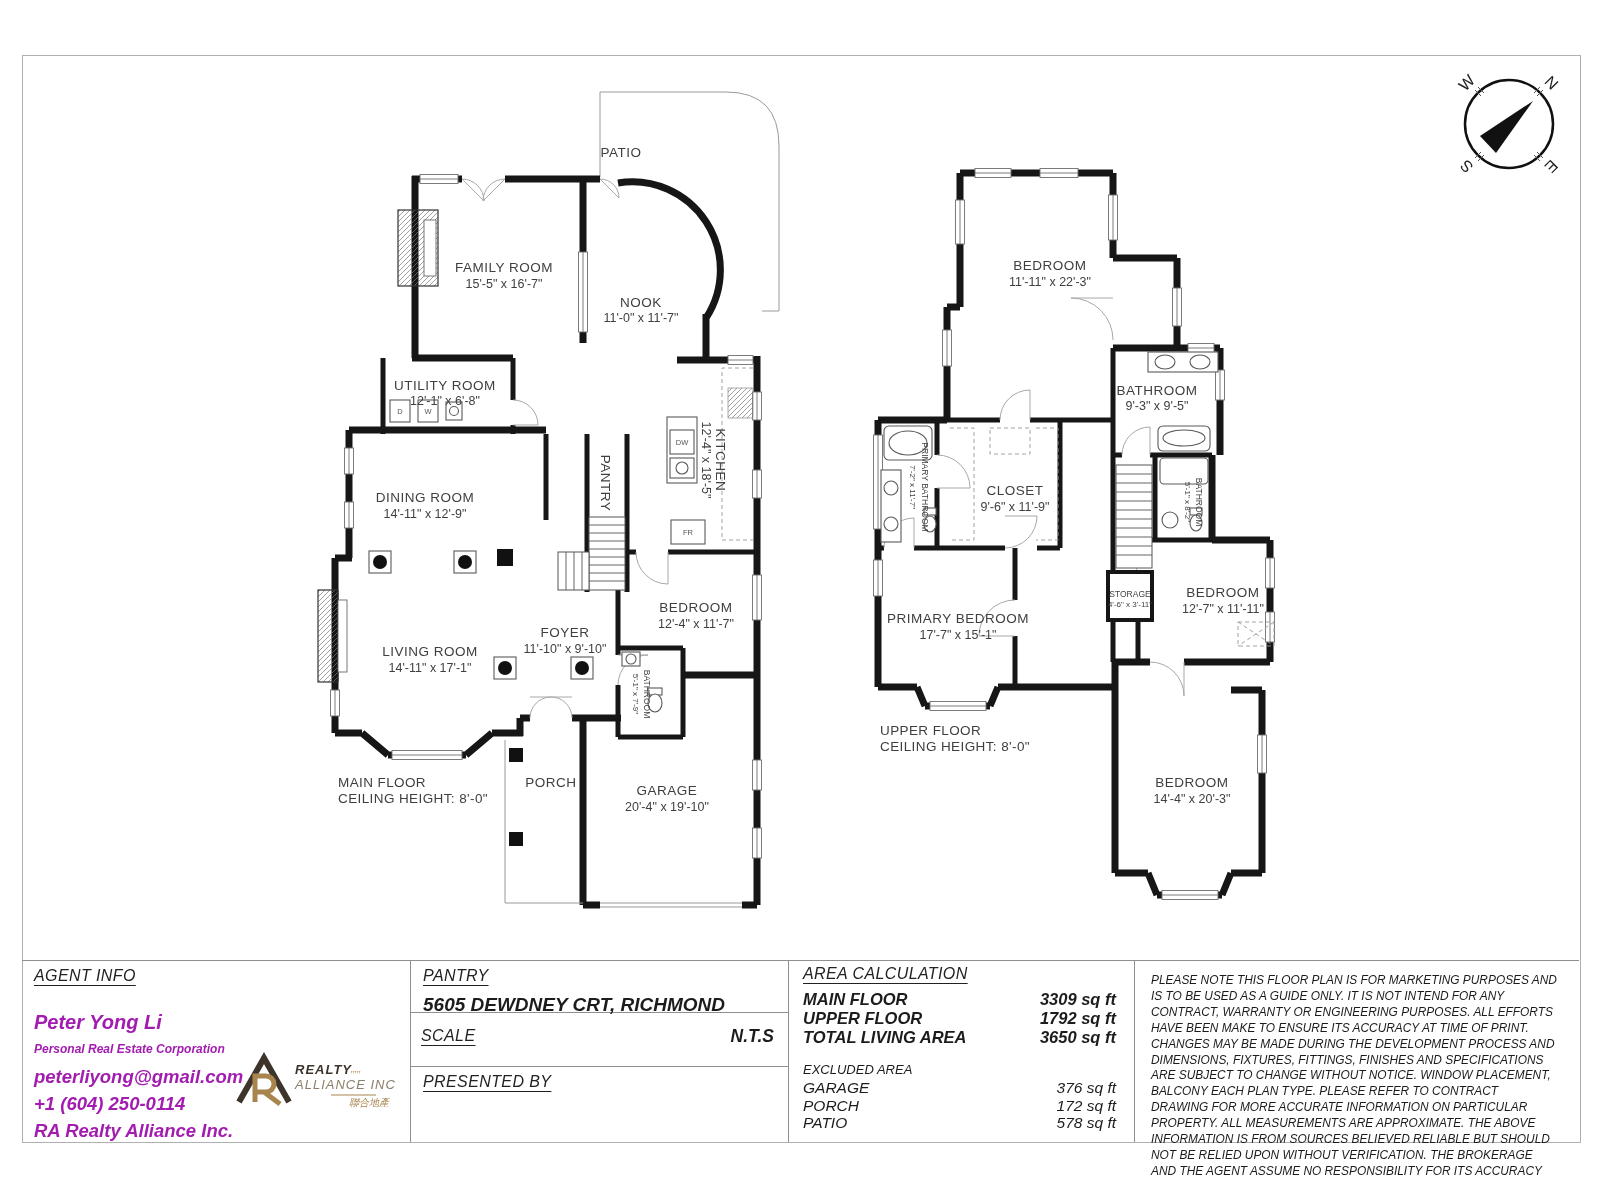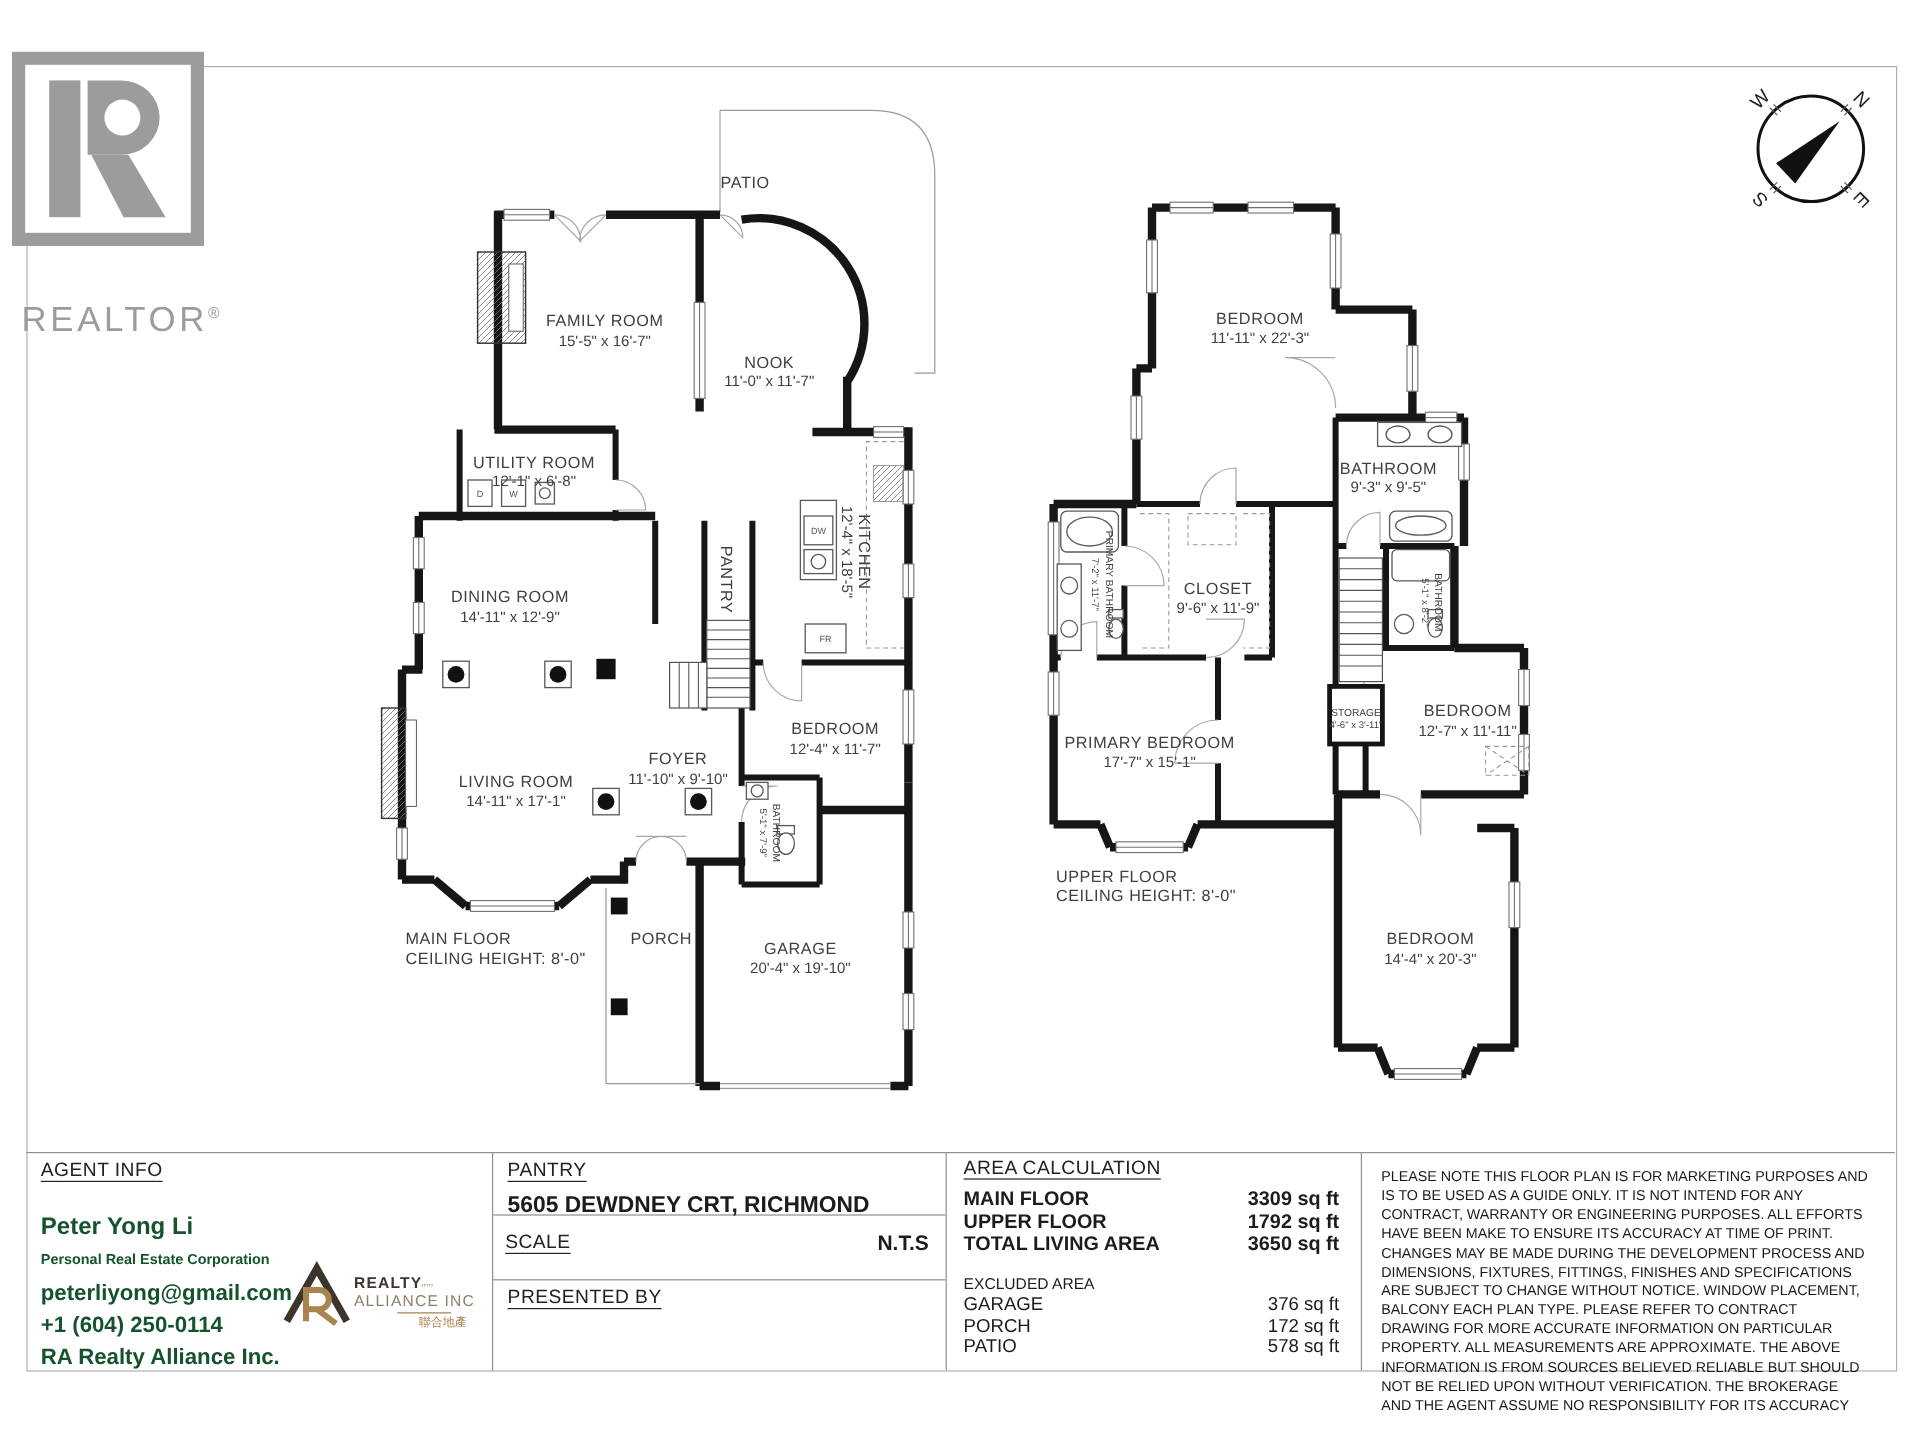--- a/index.html
+++ b/index.html
@@ -20,26 +20,26 @@
   .tn{fill:none;stroke:#9a9a9a;stroke-width:1;}
   .ar{fill:none;stroke:#a8a8a8;stroke-width:1;}
   .wr{fill:#ffffff;stroke:#6e6e6e;stroke-width:.9;}
   .wl{stroke:#6e6e6e;stroke-width:.9;}
   .fx{fill:#ffffff;stroke:#5a5a5a;stroke-width:1.1;}
   .dsh{fill:none;stroke:#999;stroke-width:.9;stroke-dasharray:4 3;}
   .st{stroke:#555;stroke-width:.9;}
   .blk{fill:#111;}
   
   .footer{position:absolute;left:22px;top:960px;width:1557px;height:181px;display:flex;
-          border-top:1px solid #8f8f8f;color:#1c1c1c;}
+          border-top:1px solid #8f8f8f;color:#1c1c1c;font-style:italic;}
   .cell{position:relative;box-sizing:border-box;border-right:1px solid #8f8f8f;height:181px;}
   .cell:last-child{border-right:none;}
   .head{font-size:16px;letter-spacing:.4px;text-decoration:underline;text-underline-offset:4px;
         color:#222;}
-  .agent-block{position:absolute;left:12px;top:48px;line-height:27px;font-weight:bold;color:#14532d;}
+  .agent-block{position:absolute;left:12px;top:48px;line-height:27px;font-weight:bold;color:#a21caf;}
   .agent-name{font-size:20px;}
   .agent-sm{font-size:12px;}
   .agent-md{font-size:18.5px;}
   .addr-row1{box-sizing:border-box;height:52px;border-bottom:1px solid #8f8f8f;padding:6px 0 0 12px;}
   .addr-val{font-size:19px;font-weight:bold;margin-top:9px;}
   .addr-row2{box-sizing:border-box;height:54px;border-bottom:1px solid #8f8f8f;display:flex;}
   .dated{box-sizing:border-box;width:194px;border-right:1px solid #8f8f8f;display:flex;
          align-items:flex-end;padding:0 8px 7px 12px;justify-content:space-between;}
   .scalebox{flex:1;display:flex;align-items:center;padding:0 14px 7px 10px;justify-content:space-between;}
   .bval{font-size:17.5px;font-weight:bold;}
@@ -56,33 +56,20 @@
   
   .atlogo{position:absolute;left:140px;top:6px;}
   .ralogo{position:absolute;right:14px;bottom:24px;}
 </style>
 </head>
 <body>
 
 <div class="sheet">
   <div class="frame"></div>
 
-  <div class="realtor">
-    <svg width="170" height="250" viewBox="0 0 170 250">
-      <rect x="0" y="0" width="160" height="162" fill="#9c9c9c"></rect>
-      <rect x="11" y="11" width="138" height="140" fill="#ffffff"></rect>
-      <g fill="#9c9c9c">
-        <rect x="31" y="24" width="26" height="114"></rect>
-        <path d="M63,24 h28 a32,31 0 0 1 0,62 h-28 z"></path>
-        <polygon points="66,86 97,86 128,138 93,138"></polygon>
-      </g>
-      <circle cx="92" cy="55" r="15" fill="#ffffff"></circle>
-    </svg>
-    <div class="realtor-word"><span>REALTOR</span><sup>®</sup></div>
-  </div>
 
   <svg width="1600" height="950" viewBox="0 0 1600 950" style="position:absolute;left:0;top:0;">
     <defs>
       <pattern id="hatch" width="5" height="5" patternUnits="userSpaceOnUse">
         <path d="M0,5 L5,0" stroke="#777" stroke-width=".7"></path>
       </pattern>
     </defs>
 
     <g>
 

